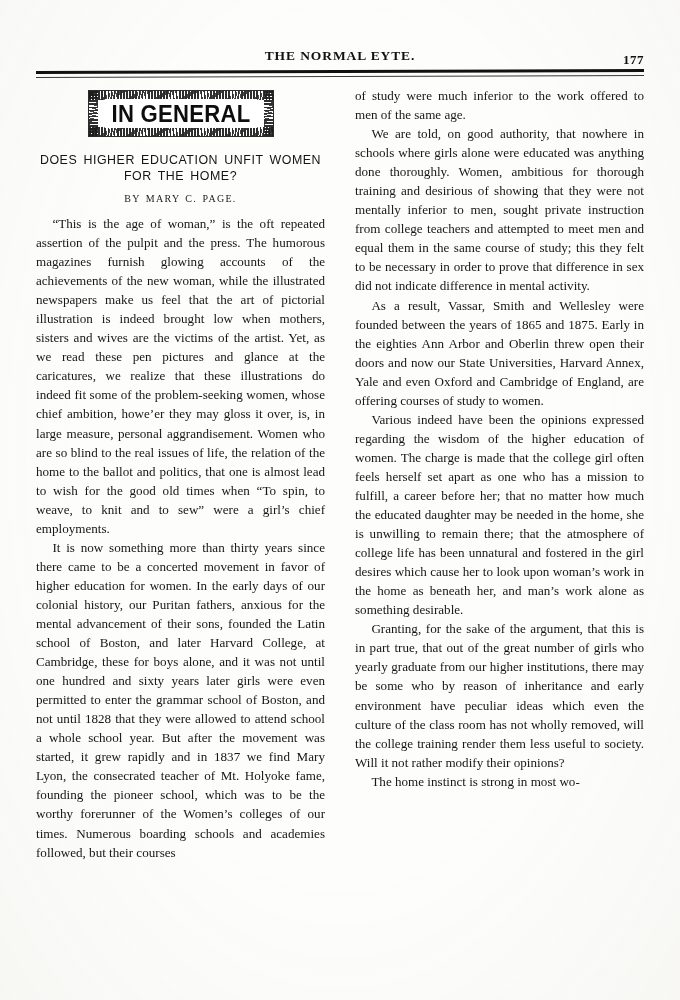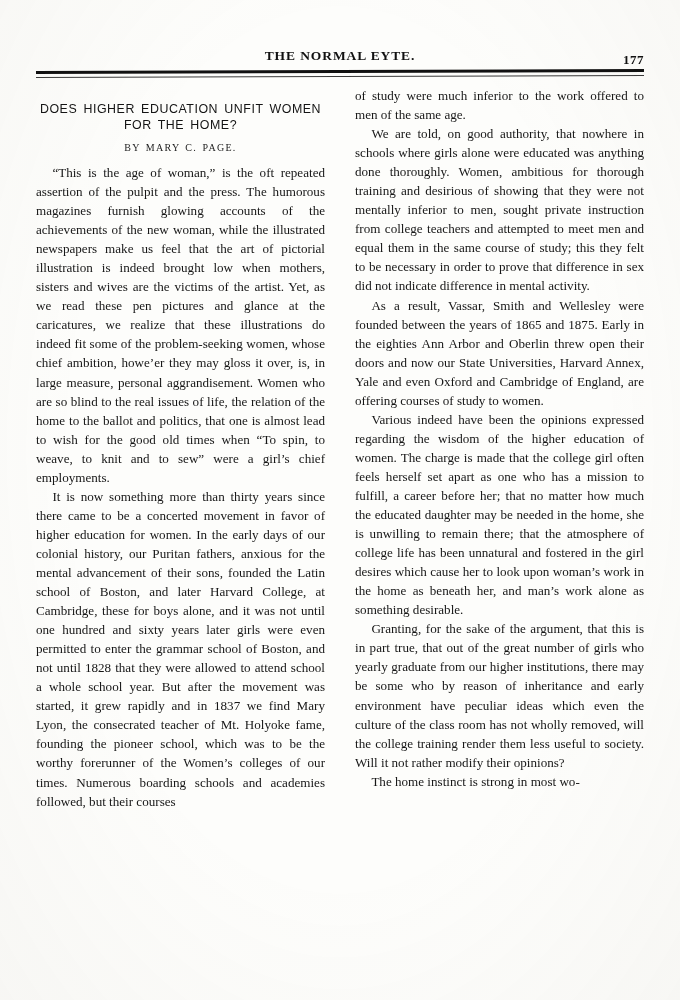--- a/index.html
+++ b/index.html
@@ -228,20 +228,28 @@
 
   <div class="rule-wrap">
     <div class="rule-thick"></div>
     <div class="rule-thin"></div>
   </div>
 
   <div class="columns">
 
     <div class="col col-left">
 
+      <div class="masthead">
+        <div class="masthead-border"></div>
+        <div class="orn orn-top"></div>
+        <div class="orn orn-bottom"></div>
+        <div class="orn orn-left"></div>
+        <div class="orn orn-right"></div>
+        <div class="masthead-text">IN GENERAL</div>
+      </div>
 
       <h1 class="article-title">DOES HIGHER EDUCATION UNFIT WOMEN FOR THE HOME?</h1>
 
       <div class="byline">BY MARY C. PAGE.</div>
 
       <div class="body-text">
         <p>“This is the age of woman,” is the oft repeated assertion of the pulpit and the press. The humorous magazines furnish glowing accounts of the achievements of the new woman, while the illustrated newspapers make us feel that the art of pictorial illustration is indeed brought low when mothers, sisters and wives are the victims of the artist. Yet, as we read these pen pictures and glance at the caricatures, we realize that these illustrations do indeed fit some of the problem-seeking women, whose chief ambition, howe’er they may gloss it over, is, in large measure, personal aggrandisement. Women who are so blind to the real issues of life, the relation of the home to the ballot and politics, that one is almost lead to wish for the good old times when “To spin, to weave, to knit and to sew” were a girl’s chief employments.</p>
         <p>It is now something more than thirty years since there came to be a concerted movement in favor of higher education for women. In the early days of our colonial history, our Puritan fathers, anxious for the mental advancement of their sons, founded the Latin school of Boston, and later Harvard College, at Cambridge, these for boys alone, and it was not until one hundred and sixty years later girls were even permitted to enter the grammar school of Boston, and not until 1828 that they were allowed to attend school a whole school year. But after the movement was started, it grew rapidly and in 1837 we find Mary Lyon, the consecrated teacher of Mt. Holyoke fame, founding the pioneer school, which was to be the worthy forerunner of the Women’s colleges of our times. Numerous boarding schools and academies followed, but their courses</p>
       </div>
     </div>

